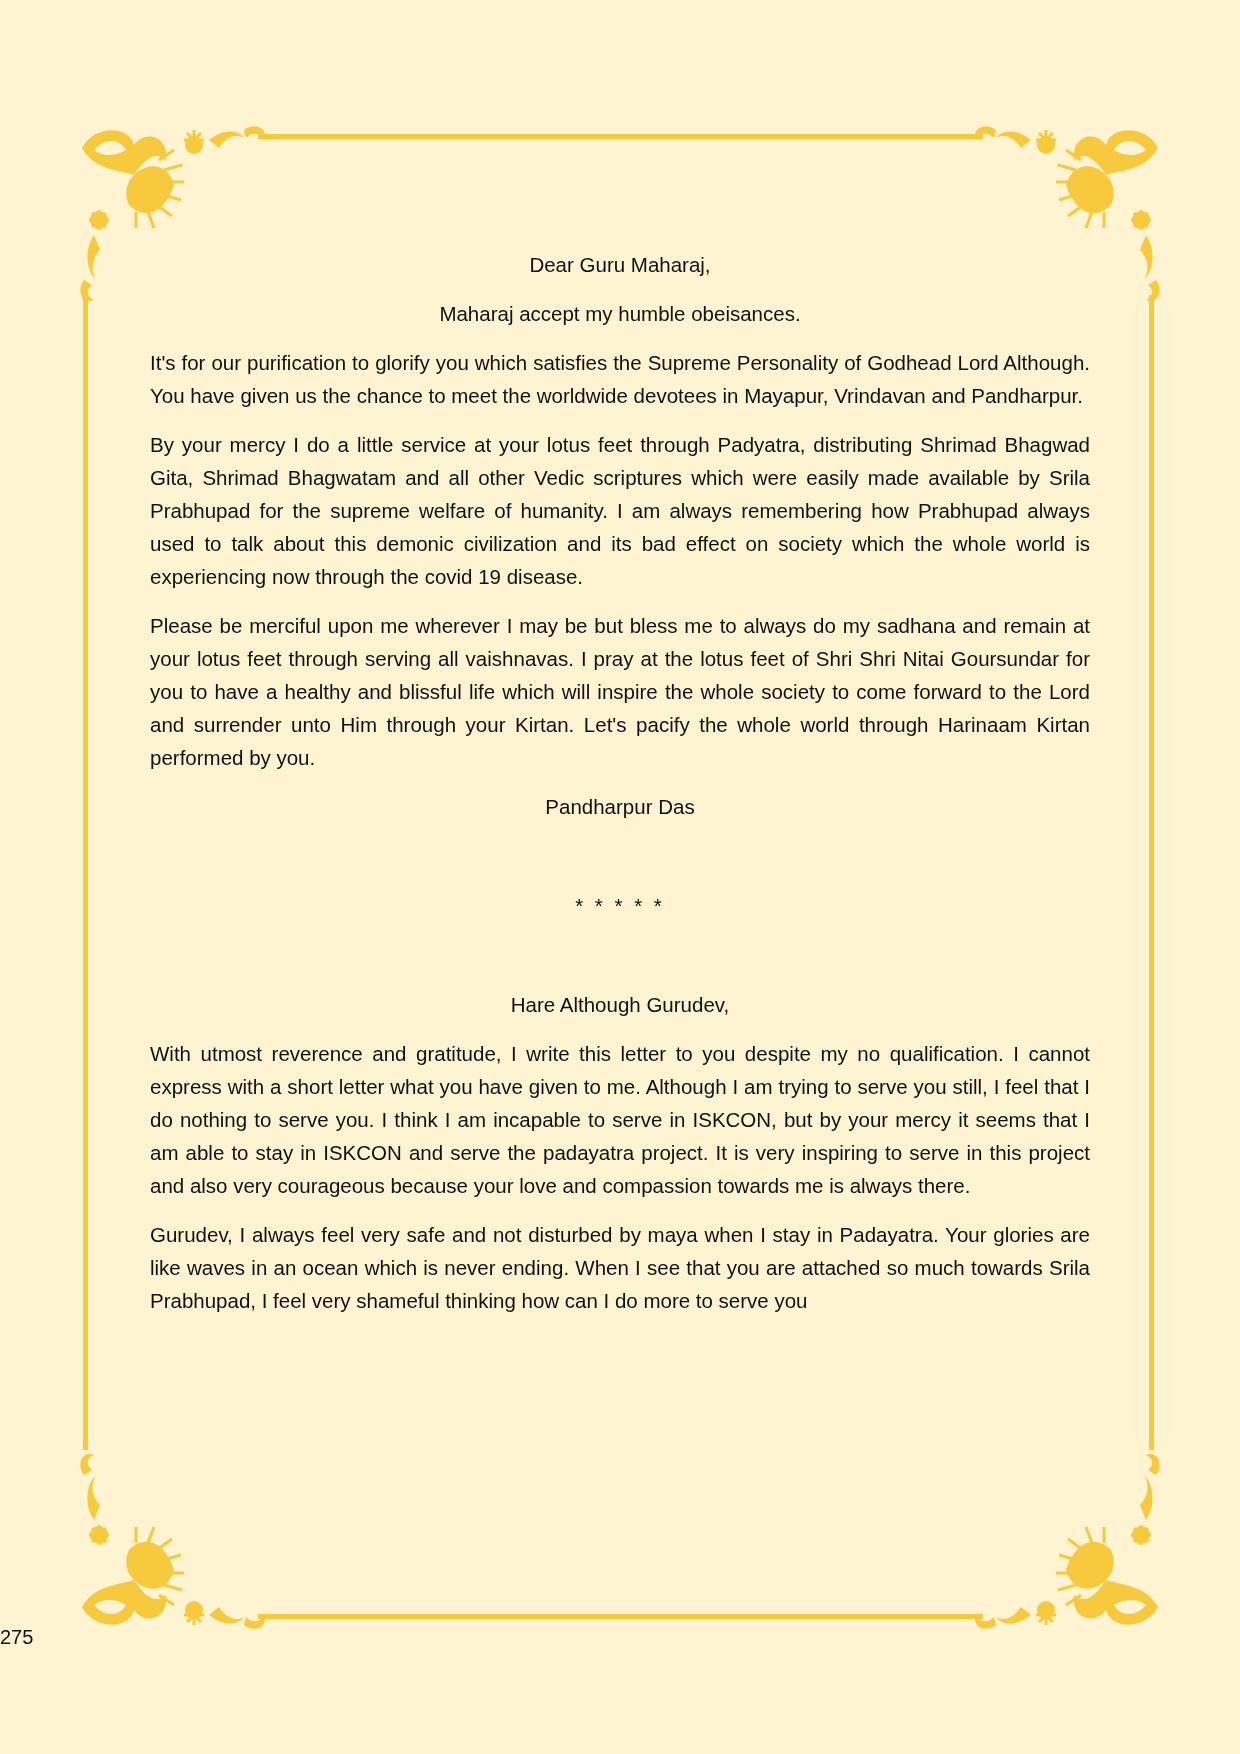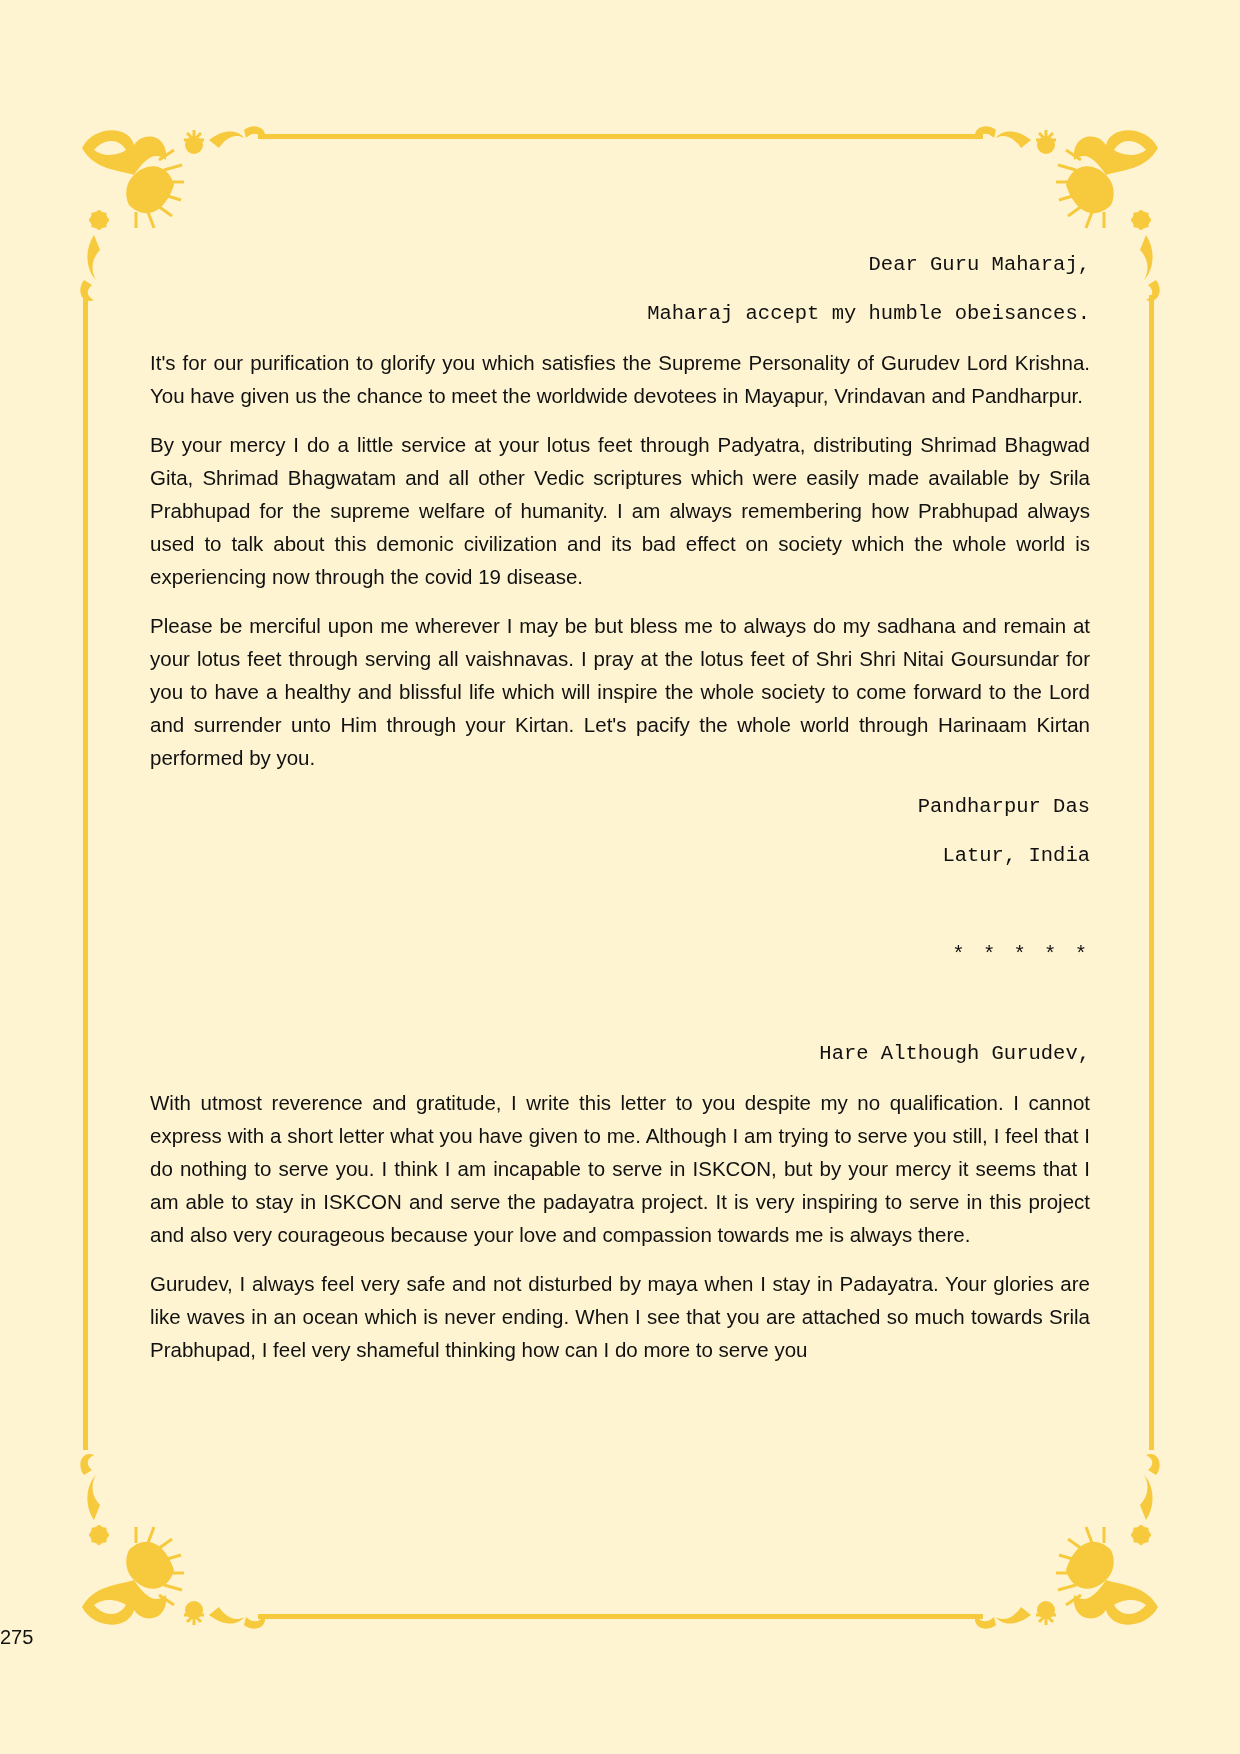--- a/index.html
+++ b/index.html
@@ -19,21 +19,21 @@
   .c-tl { left: 74px; top: 120px; }
   .c-tr { left: 966px; top: 120px; transform: scaleX(-1); }
   .c-bl { left: 74px; top: 1445px; transform: scaleY(-1); }
   .c-br { left: 966px; top: 1445px; transform: scale(-1,-1); }
 
   .content {
     position: absolute; left: 150px; top: 248px; width: 940px;
     font-size: 20.5px; line-height: 33px;
   }
   .content p { margin: 0 0 16px 0; text-align: justify; }
-  .content p.short { text-align: right; font-family: Liberation Mono, monospace; }
+  .content p.short { text-align: center; }
   .spacer { height: 50px; }
   .stars { letter-spacing: 3px; }
   .page-number {
     position: absolute; left: 0; width: 1240px; top: 1626px;
     text-align: left; font-size: 20px;
   }
 </style>
 </head>
 <body>
 
@@ -120,25 +120,24 @@
         <path d="M15 100 L35 100 M25 90 L25 110 M18 93 L32 107 M32 93 L18 107"></path>
       </g>
     </g>
   </svg>
 </div>
 
 <div class="content">
   <section>
     <p class="short">Dear Guru Maharaj,</p>
     <p class="short">Maharaj accept my humble obeisances.</p>
-    <p>It's for our purification to glorify you which satisfies the Supreme Personality of Gurudev Lord Krishna. You have given us the chance to meet the worldwide devotees in Mayapur, Vrindavan and Pandharpur.</p>
+    <p>It's for our purification to glorify you which satisfies the Supreme Personality of Godhead Lord Although. You have given us the chance to meet the worldwide devotees in Mayapur, Vrindavan and Pandharpur.</p>
     <p>By your mercy I do a little service at your lotus feet through Padyatra, distributing Shrimad Bhagwad Gita, Shrimad Bhagwatam and all other Vedic scriptures which were easily made available by Srila Prabhupad for the supreme welfare of humanity. I am always remembering how Prabhupad always used to talk about this demonic civilization and its bad effect on society which the whole world is experiencing now through the covid 19 disease.</p>
     <p>Please be merciful upon me wherever I may be but bless me to always do my sadhana and remain at your lotus feet through serving all vaishnavas. I pray at the lotus feet of Shri Shri Nitai Goursundar for you to have a healthy and blissful life which will inspire the whole society to come forward to the Lord and surrender unto Him through your Kirtan. Let's pacify the whole world through Harinaam Kirtan performed by you.</p>
     <p class="short">Pandharpur Das</p>
-    <p class="short">Latur, India</p>
   </section>
 
   <div class="spacer"></div>
   <p class="short stars">* * * * *</p>
   <div class="spacer"></div>
 
   <section>
     <p class="short">Hare Although Gurudev,</p>
     <p>With utmost reverence and gratitude, I write this letter to you despite my no qualification. I cannot express with a short letter what you have given to me.  Although I am trying to serve you still, I feel that I do nothing to serve you. I think I am incapable to serve in ISKCON, but by your mercy it seems that I am able to stay in ISKCON and serve the padayatra project. It is very inspiring to serve in this project and also very courageous because your love and compassion towards me is always there.</p>
     <p>Gurudev, I always feel very safe and not disturbed by maya when I stay in Padayatra. Your glories are like waves in an ocean which is never ending.  When I see that you are attached so much towards Srila Prabhupad, I feel very shameful thinking how can I do more to serve you</p>

